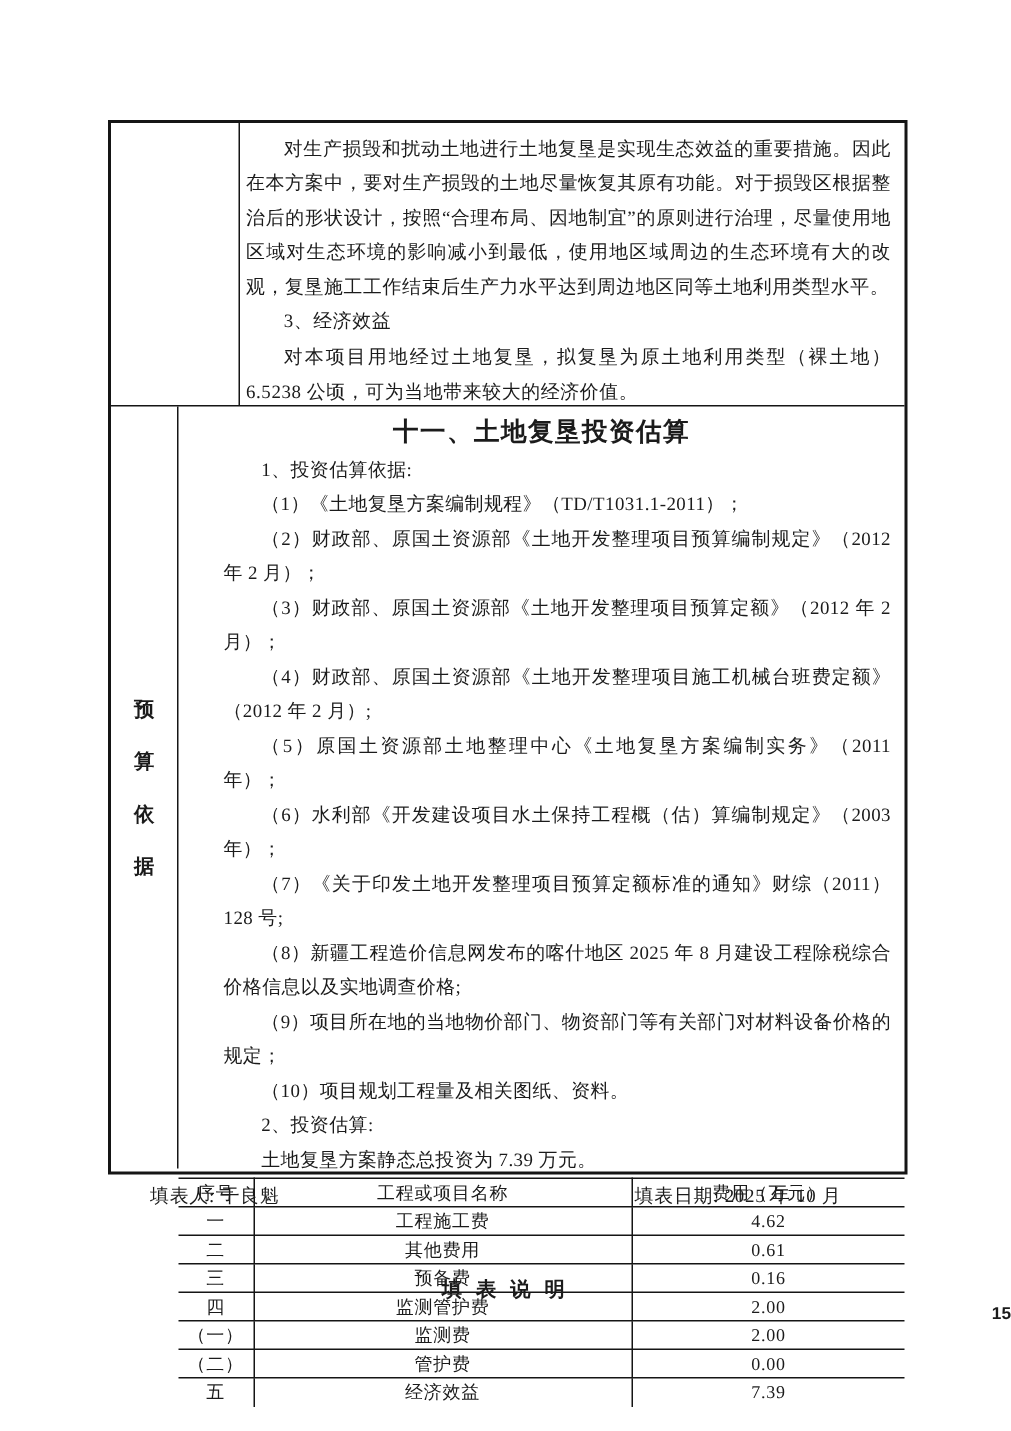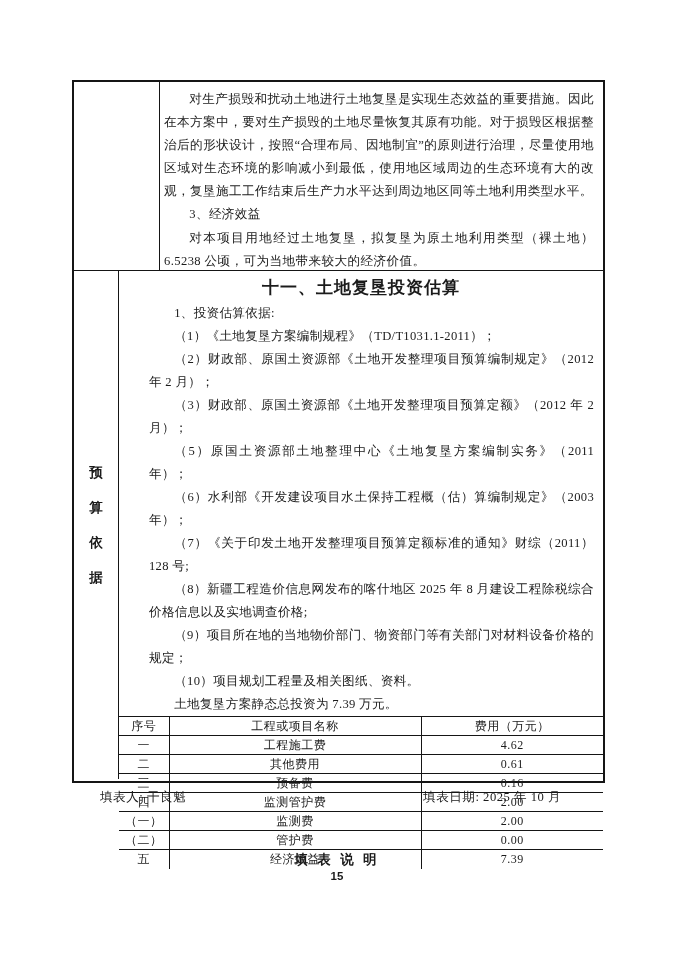--- a/index.html
+++ b/index.html
@@ -64,21 +64,21 @@
     position:absolute; left:0; top:807px; width:100%;
     text-align:center; font-size:13.5px; font-weight:bold; letter-spacing:3px;margin-top:44px;
   }
   .note-text {
     position:absolute; left:94px; top:827px; width:488px;
     font-size:11px; line-height:22.5px; text-align:justify;
     text-indent:0.5em; letter-spacing:0.2px; color:#222;
   }
   .page-number {
     position:absolute; left:0; top:870px; width:100%;
-    text-align:center; font-size:11.5px; font-weight:bold;
+    text-align:right; font-size:11.5px; font-weight:bold;
     font-family:"Liberation Sans","DejaVu Sans",sans-serif;
   }
 </style>
 </head>
 <body>
 
 <div class="page">
 
   <div class="doc-table">
 
@@ -98,26 +98,28 @@
         <span>依</span>
         <span>据</span>
       </div>
       <div class="content-cell">
         <h2 class="section-title">十一、土地复垦投资估算</h2>
         <div class="dep-list">
           <p>1、投资估算依据:</p>
           <p>（1）《土地复垦方案编制规程》（TD/T1031.1-2011）；</p>
           <p>（2）财政部、原国土资源部《土地开发整理项目预算编制规定》（2012 年 2 月）；</p>
           <p>（3）财政部、原国土资源部《土地开发整理项目预算定额》（2012 年 2 月）；</p>
+          <p>（4）财政部、原国土资源部《土地开发整理项目施工机械台班费定额》（2012 年 2 月）;</p>
           <p>（5）原国土资源部土地整理中心《土地复垦方案编制实务》（2011 年）；</p>
           <p>（6）水利部《开发建设项目水土保持工程概（估）算编制规定》（2003 年）；</p>
           <p>（7）《关于印发土地开发整理项目预算定额标准的通知》财综（2011）128 号;</p>
           <p>（8）新疆工程造价信息网发布的喀什地区 2025 年 8 月建设工程除税综合价格信息以及实地调查价格;</p>
           <p>（9）项目所在地的当地物价部门、物资部门等有关部门对材料设备价格的规定；</p>
           <p>（10）项目规划工程量及相关图纸、资料。</p>
+          <p>2、投资估算:</p>
           <p>土地复垦方案静态总投资为 7.39 万元。</p>
         </div>
         <table class="cost">
           <tbody>
             <tr>
               <th class="c-no">序号</th>
               <th class="c-name">工程或项目名称</th>
               <th>费用（万元）</th>
             </tr>
             <tr>

